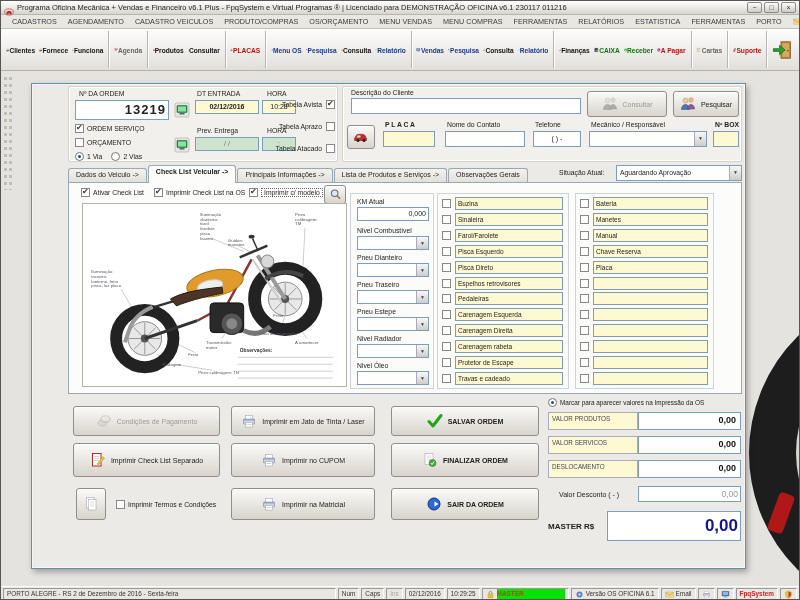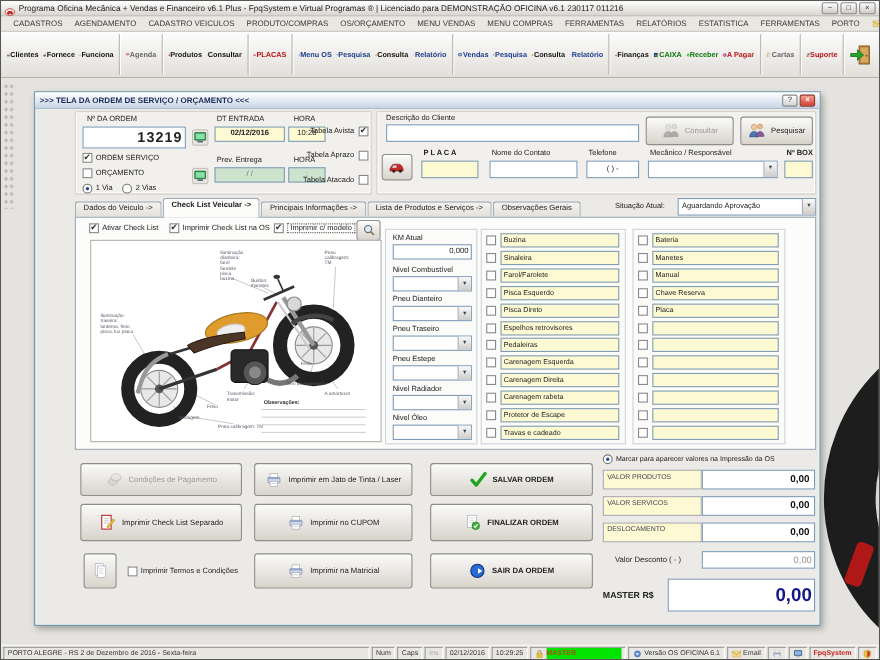--- a/index.html
+++ b/index.html
@@ -412,25 +412,20 @@
           <g stroke="#b8b6b2" stroke-width="3">
             <line x1="170" y1="150" x2="62" y2="90"></line>
             <line x1="170" y1="150" x2="58" y2="150"></line>
             <line x1="170" y1="150" x2="62" y2="210"></line>
           </g>
           <rect x="30" y="190" width="16" height="40" rx="4" fill="#b01818" transform="rotate(20 38 210)"></rect>
         </svg>
     </div>
 
     <div class="order-win">
-      <div class="ow-title">
-        <span class="ow-title-text">&gt;&gt;&gt;   TELA DA ORDEM DE SERVIÇO / ORÇAMENTO   &lt;&lt;&lt;</span>
-        <span class="ow-btn">?</span>
-        <span class="ow-btn close">×</span>
-      </div>
       <div class="ow-body">
 
         <div class="gbox" style="left:36px;top:2px;width:270px;height:76px">
           <span class="lbl" style="left:10px;top:3px">Nº DA ORDEM</span>
           <div class="field" style="left:6px;top:13px;width:94px;height:20px;font-size:13px;font-weight:bold;text-align:right;line-height:18px;letter-spacing:1px">13219</div>
           <span class="icn" style="position:absolute;left:105px;top:15px">
               <svg viewBox="0 0 32 32">
                 <rect x="2" y="2" width="28" height="28" rx="3" fill="#e8e5e0" stroke="#998"></rect>
                 <rect x="6" y="7" width="20" height="14" rx="1" fill="#2a9a4a" stroke="#0a5a20"></rect>
                 <rect x="8" y="9" width="16" height="10" fill="#8ae0a8"></rect>

